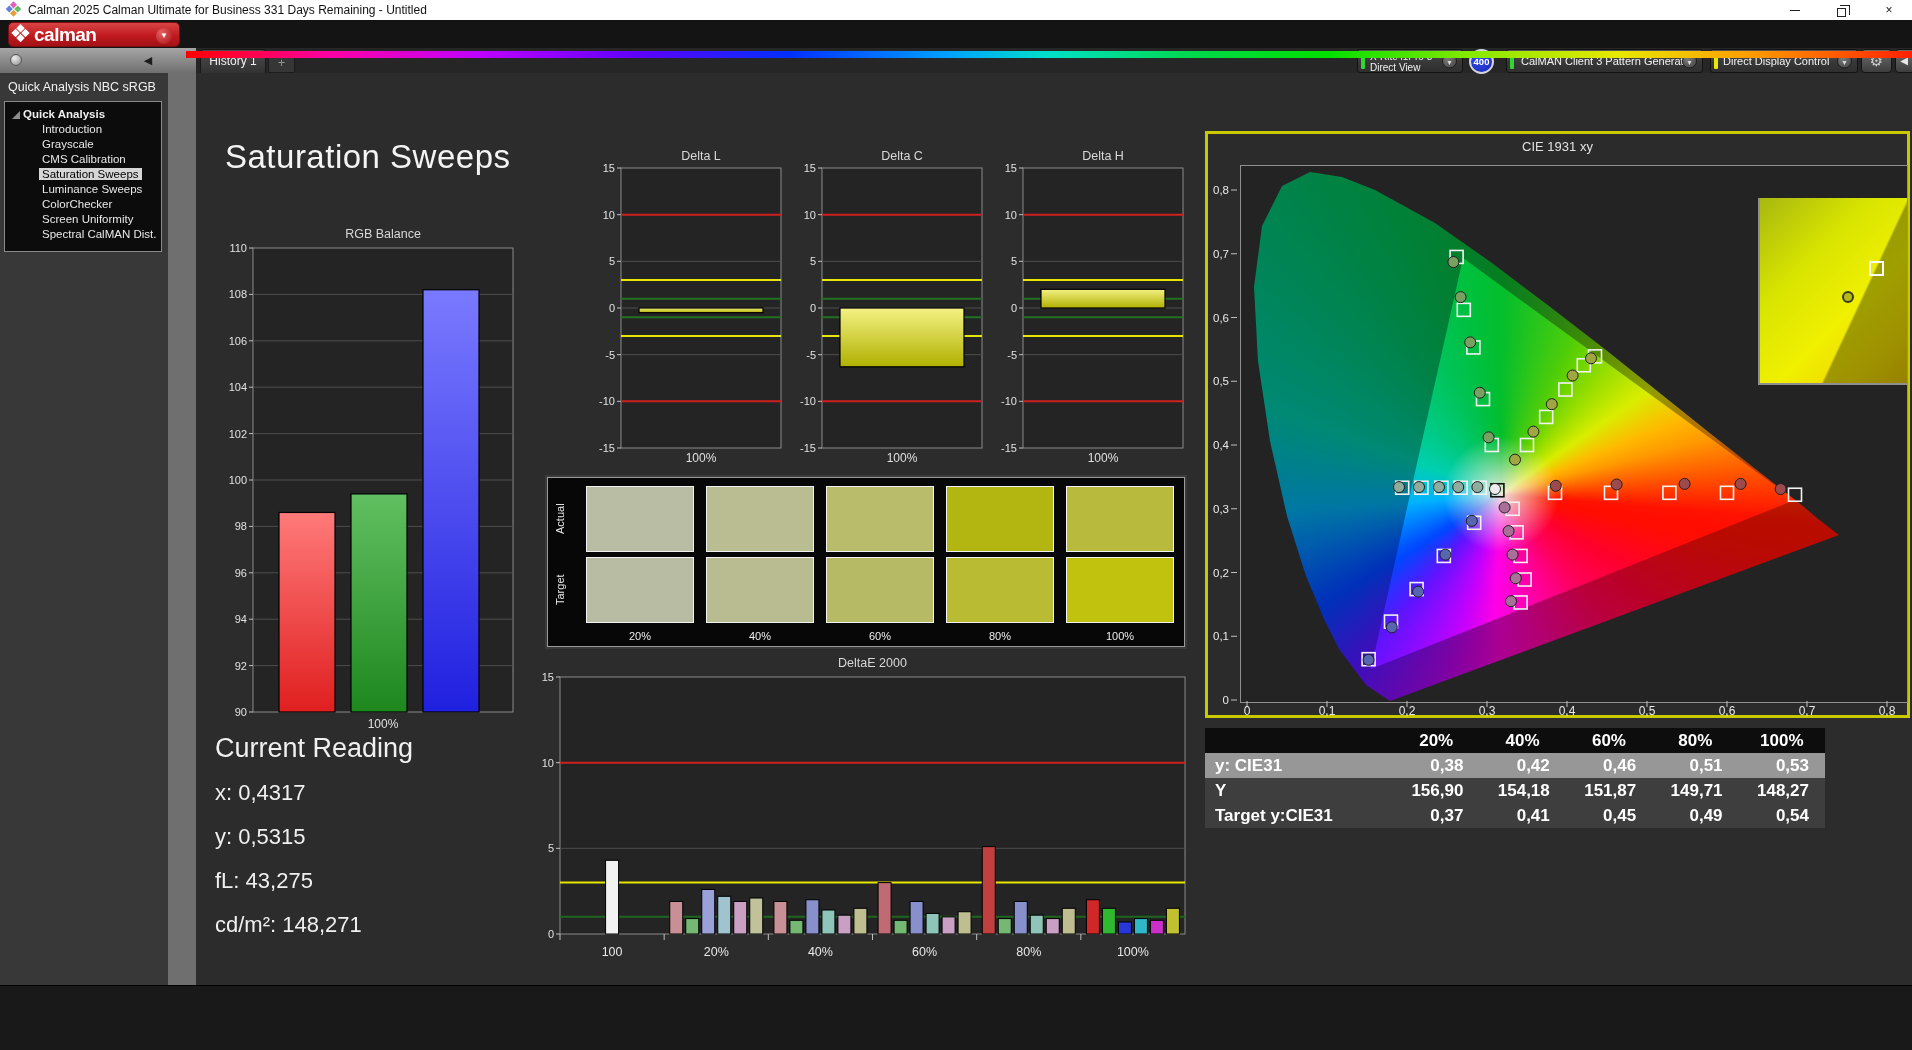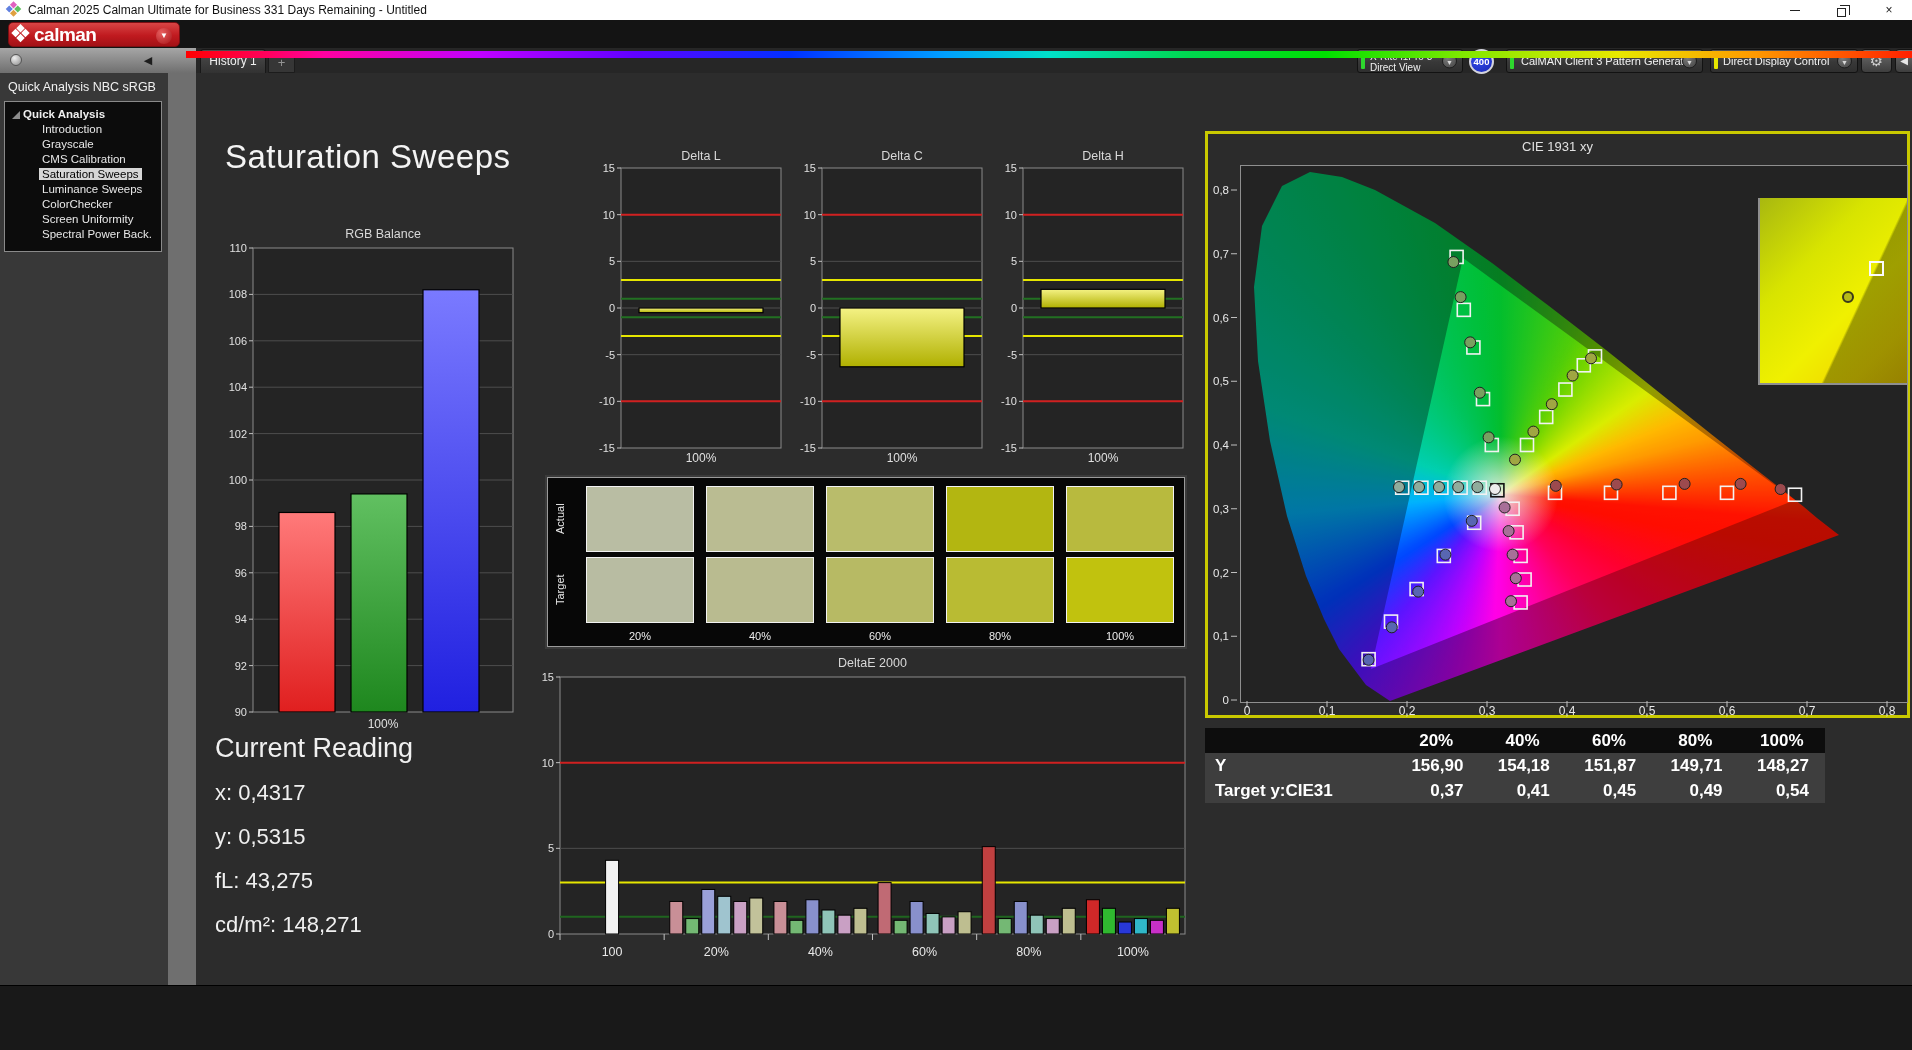--- a/index.html
+++ b/index.html
@@ -254,21 +254,21 @@
 <div class="abs" id="tree">
   <div id="tree-root">Quick Analysis</div>
   <div id="tree-items">
       <div class="tree-item"><span>Introduction</span></div>
       <div class="tree-item"><span>Grayscale</span></div>
       <div class="tree-item"><span>CMS Calibration</span></div>
       <div class="tree-item selected"><span>Saturation Sweeps</span></div>
       <div class="tree-item"><span>Luminance Sweeps</span></div>
       <div class="tree-item"><span>ColorChecker</span></div>
       <div class="tree-item"><span>Screen Uniformity</span></div>
-      <div class="tree-item"><span>Spectral Power Back.</span></div>
+      <div class="tree-item"><span>Spectral CalMAN Dist.</span></div>
     </div>
 </div>
 
 <div class="abs" id="main"></div>
 <div class="abs" id="page-title">Saturation Sweeps</div>
 
 <div class="abs chart" id="chart-rgb"><svg width="320" height="516">
       <defs>
         <linearGradient id="gradR" x1="0" y1="0" x2="0" y2="1">
           <stop offset="0%" stop-color="#ff7a7a"></stop>
@@ -700,20 +700,28 @@
         <tr id="tbl-head">
           <th></th>
           <th>20%</th>
           <th>40%</th>
           <th>60%</th>
           <th>80%</th>
           <th>100%</th>
         </tr>
       </thead>
       <tbody id="tbl-body">
+        <tr class="light">
+          <td class="lbl">y: CIE31</td>
+          <td class="val">0,38</td>
+          <td class="val">0,42</td>
+          <td class="val">0,46</td>
+          <td class="val">0,51</td>
+          <td class="val">0,53</td>
+        </tr>
         <tr class="dark">
           <td class="lbl">Y</td>
           <td class="val">156,90</td>
           <td class="val">154,18</td>
           <td class="val">151,87</td>
           <td class="val">149,71</td>
           <td class="val">148,27</td>
         </tr>
         <tr class="dark">
           <td class="lbl">Target y:CIE31</td>

